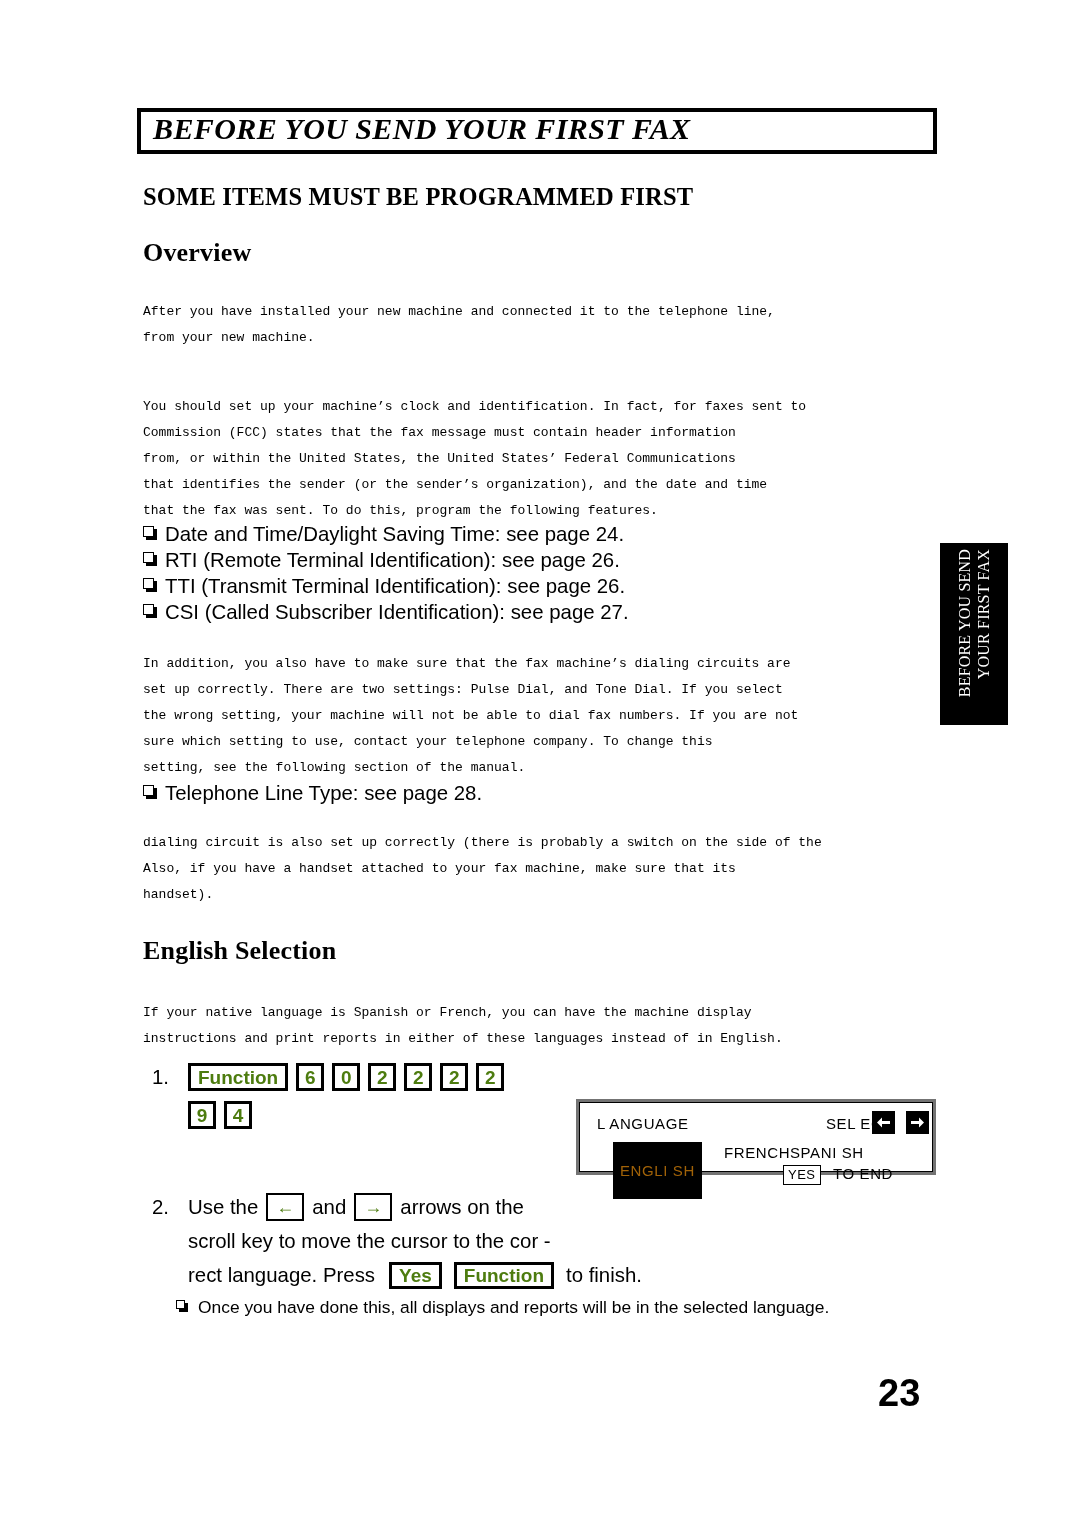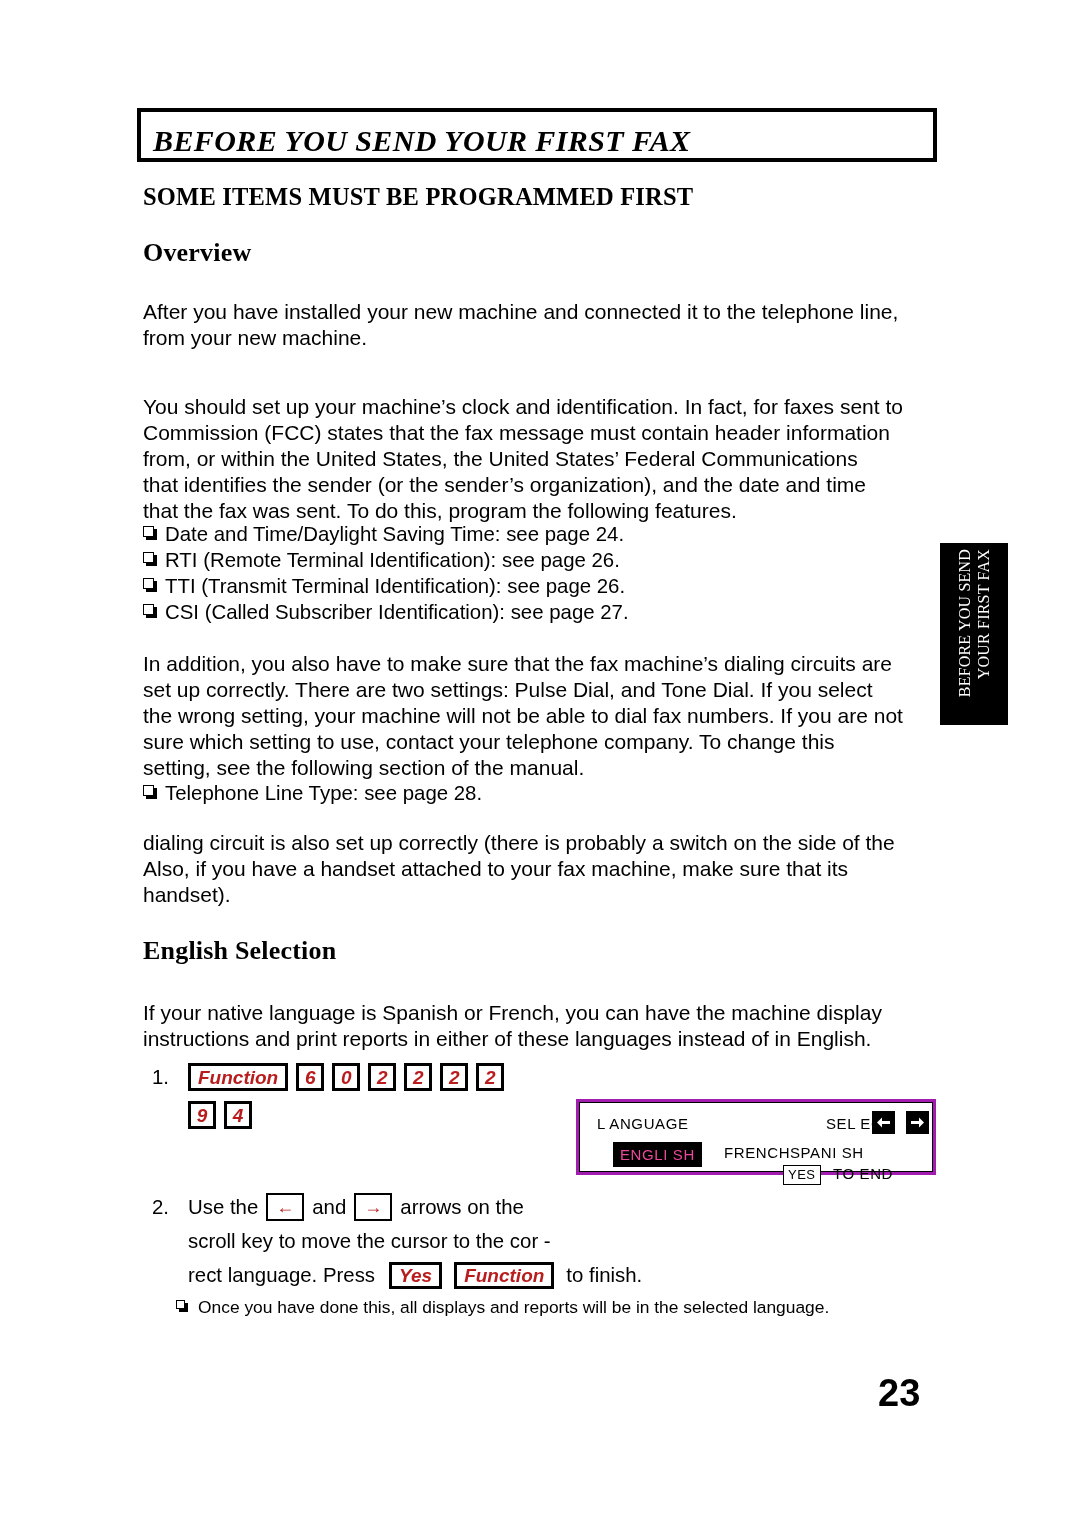--- a/index.html
+++ b/index.html
@@ -15,25 +15,25 @@
     color: #000000;
     overflow: hidden;
   }
 
   
   #chapter-title-box {
     position: absolute;
     left: 137px;
     top: 108px;
     width: 800px;
-    height: 54px;
+    height: 46px;
     border: 4px solid #000;
     box-sizing: border-box;
     display: flex;
-    align-items: flex-end;
+    align-items: flex-start;
   }
   #chapter-title-text {
     font-family: "Liberation Serif", serif;
     font-weight: bold;
     font-style: italic;
     font-size: 30px;
     letter-spacing: 0.4px;
     padding-left: 12px;
     white-space: nowrap;
   }
@@ -62,22 +62,22 @@
     text-align: center;
   }
   #overview-heading { top: 238px; }
   #language-heading { top: 936px; }
 
   
   .body-para {
     position: absolute;
     left: 143px;
     width: 790px;
-    font-family: Liberation Sans, sans-serif;
-    font-size: 21px;
+    font-family: Liberation Mono, monospace;
+    font-size: 13px;
     line-height: 26px;
     text-align: left;
   }
   .body-para div { white-space: nowrap; }
 
   #para-1 { top: 299px; }
   #para-2 { top: 394px; }
   #para-3 { top: 651px; }
   #para-4 { top: 830px; }
   #para-5 { top: 1000px; }
@@ -190,22 +190,21 @@
     border: 3px solid #000;
     background: #fff;
     font-family: "Liberation Sans", sans-serif;
     font-weight: bold;
     font-size: 19px;
     line-height: 1;
     box-sizing: border-box;
     height: 28px;
     padding: 0 7px;
     margin-right: 8px;
-    color: #b91c1c;
-    font-style: italic;
+    color: #4d7c0f;
   }
   .key.num {
     width: 28px;
     padding: 0;
   }
   .key.arrow-key {
     border-width: 2.5px;
     font-size: 18px;
     font-weight: normal;
     width: 38px;
@@ -253,21 +252,21 @@
   #note-row .bullet-glyph::before { left: 3px; top: 3px; width: 9px; height: 9px; }
   #note-row .bullet-glyph::after { width: 7px; height: 7px; }
 
   
   #lcd-panel {
     position: absolute;
     left: 576px;
     top: 1099px;
     width: 360px;
     height: 76px;
-    border: 3px solid #a21caf;
+    border: 3px solid #737373;
     background: #fff;
     box-sizing: border-box;
   }
   #lcd-inner {
     position: relative;
     width: 100%;
     height: 100%;
     border: 1px solid #000;
     box-sizing: border-box;
     background: #fff;
@@ -278,22 +277,22 @@
     font-size: 15px;
     letter-spacing: 0.6px;
     color: #000;
     white-space: nowrap;
   }
   #lcd-title { left: 17px; top: 12px; }
   #lcd-select { left: 210px; top: 12px; margin-left: 36px; }
   #lcd-opt-english {
     left: 33px; top: 39px;
     background: #000;
-    color: #ec4899;
-    padding: 4px 7px;
+    color: #a16207;
+    padding: 20px 7px;
   }
   #lcd-opt-french { left: 144px; top: 41px; }
   #lcd-opt-spanish { left: 210px; top: 41px; }
   #lcd-yes-box {
     position: absolute;
     left: 203px; top: 62px;
     border: 1.5px solid #000;
     padding: 0px 4px;
     font-family: "Liberation Sans", sans-serif;
     font-size: 13px;

